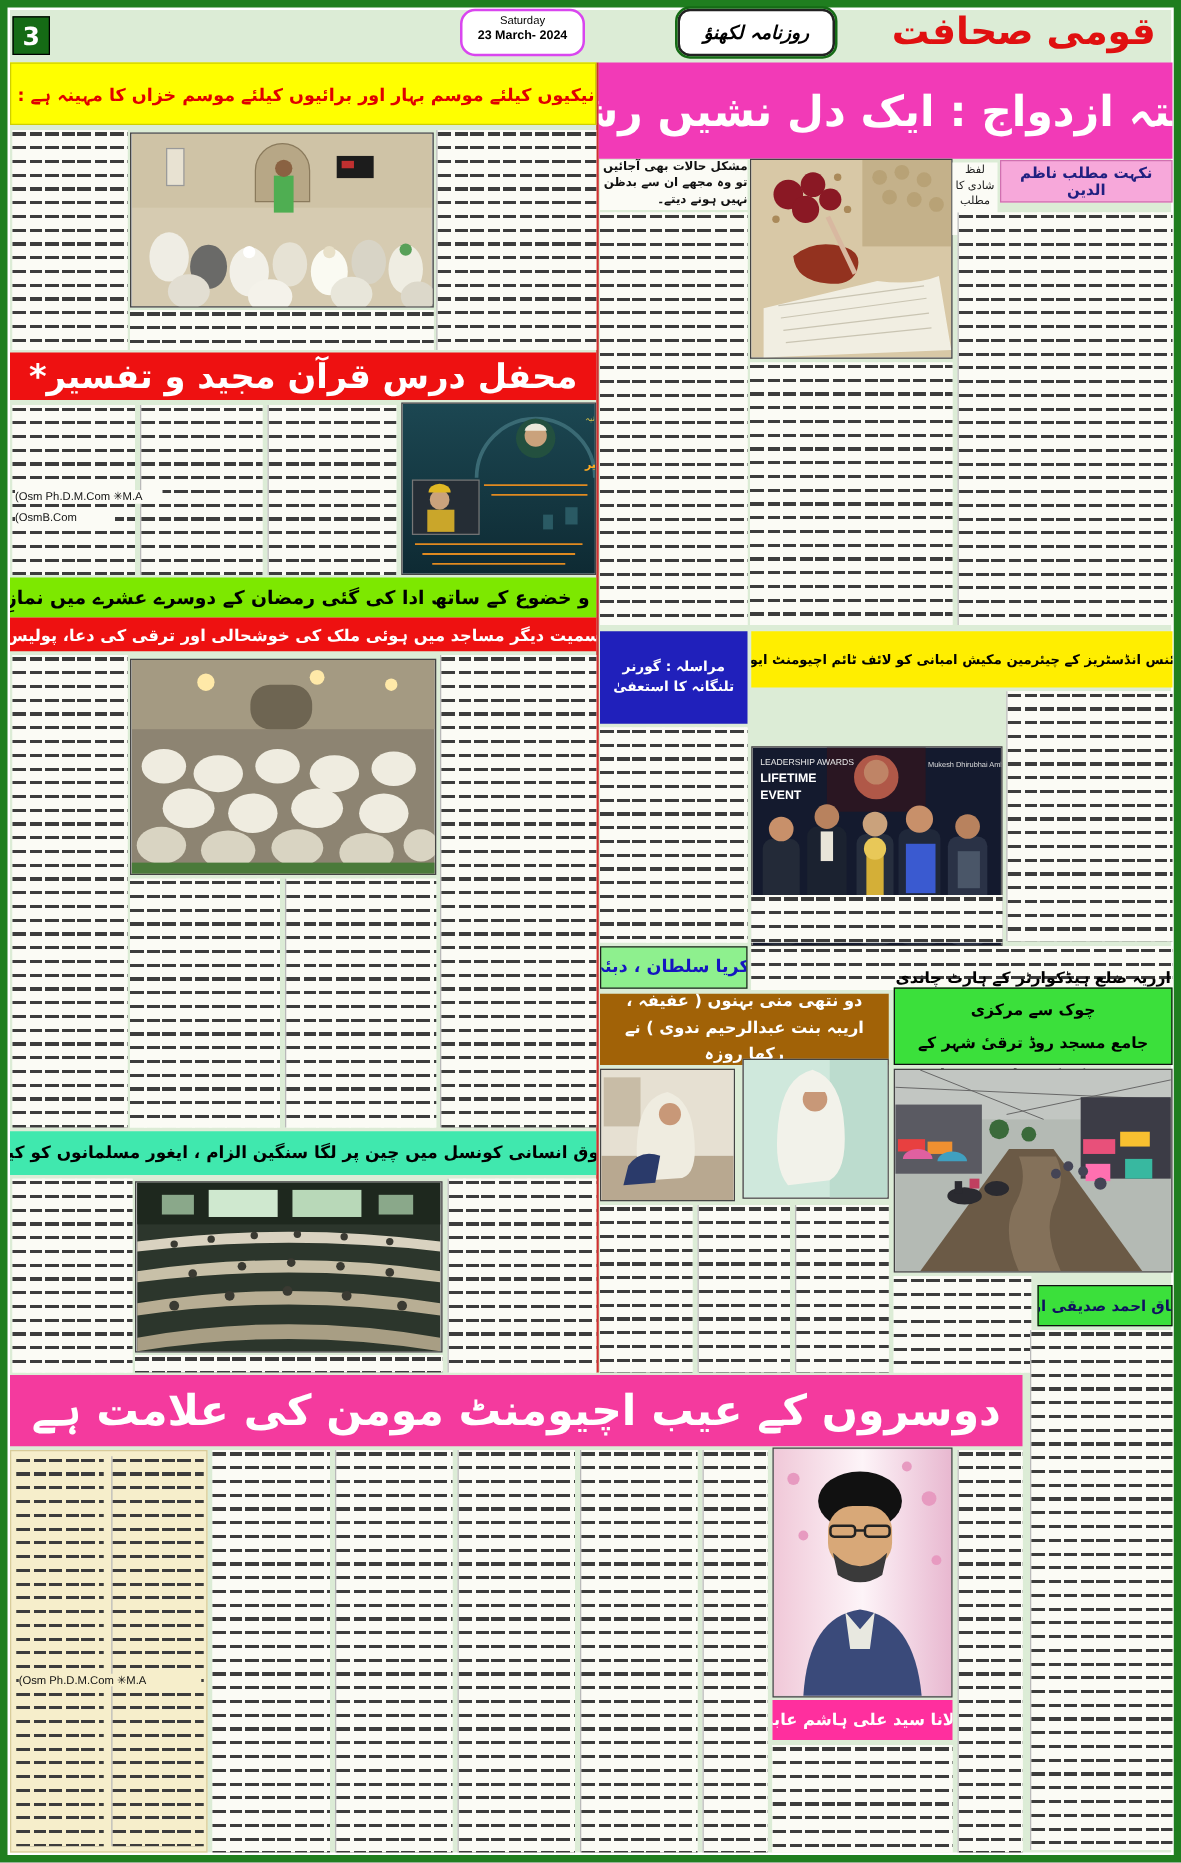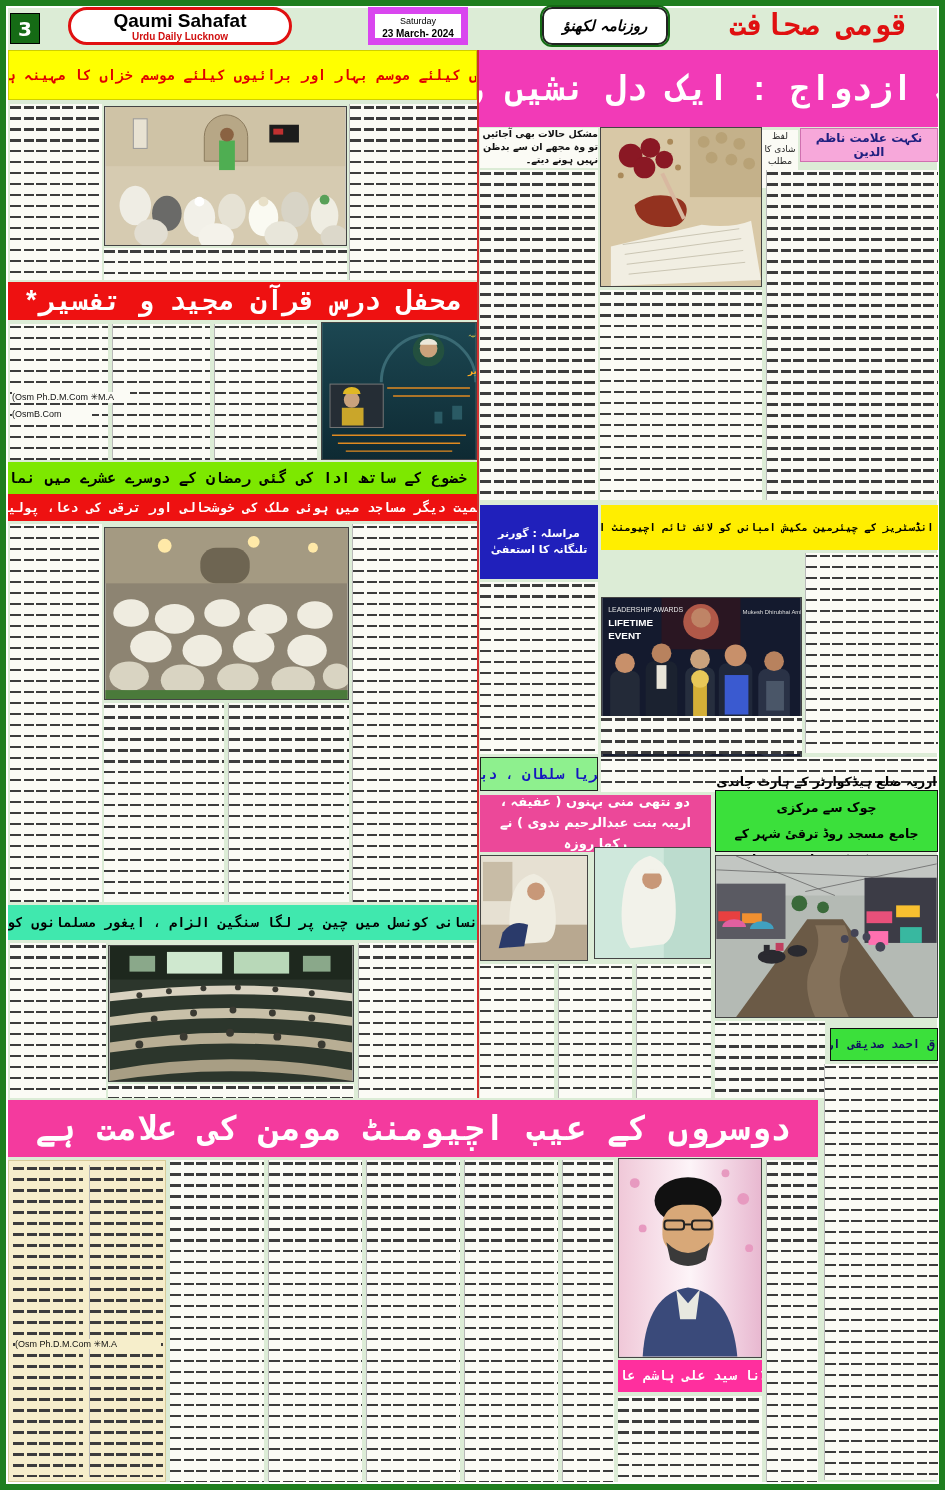--- a/index.html
+++ b/index.html
@@ -3,46 +3,42 @@
 <meta charset="utf-8">
 <style>
   html,body{margin:0;padding:0;background:#888;}
   #page{position:relative;width:945px;height:1490px;background:#dcecd6;
         box-shadow:inset 0 0 0 6px #1f7e1f, inset 0 0 0 8px #ffffff;
         font-family:"DejaVu Sans",sans-serif;overflow:hidden;}
   .abs{position:absolute;box-sizing:border-box;}
   .urdu{direction:rtl;unicode-bidi:isolate;}
   .ctr{display:flex;align-items:center;justify-content:center;text-align:center;}
   .bold{font-weight:bold;}
-  .nowrap{white-space:nowrap;overflow:hidden;font-family:Liberation Mono, monospace;}
+  .nowrap{white-space:nowrap;overflow:hidden;}
   
   .tx{--bg:#fbfbf5;background-color:var(--bg);
       background-image:
         repeating-linear-gradient(90deg, transparent 0 11px, var(--bg) 11px 14px, transparent 14px 24px, var(--bg) 24px 26px),
         repeating-linear-gradient(180deg, var(--bg) 0 2px, #3c3c3c 2px 4.5px, var(--bg) 4.5px 11px);}
   .tx.cream{--bg:#f6eecb;}
   .vline{border-left:1px solid #b9b9b9;}
   .photo{border:1px solid #444;background:#ccc;}
   .banner{display:flex;align-items:center;justify-content:center;text-align:center;font-weight:bold;}
   svg{display:block;}
   .smalltext{font-size:9px;color:#111;background:#fbfbf5;line-height:1.25;}
 </style>
 </head>
 <body>
 
 <div id="page">
 
   <div class="abs ctr" style="left:10px;top:13px;width:30px;height:31px;background:#156b15;border:1px solid #000;color:#fff;font-weight:bold;font-size:20px;">3</div>
 
-  <div class="abs" style="left:68px;top:7px;width:224px;height:38px;background:#fff;border:3px solid #e01010;border-radius:19px;text-align:center;">
-    <div style="font-weight:bold;font-size:19px;line-height:21px;color:#000;font-family:'Liberation Sans',sans-serif;">Qaumi Sahafat</div>
-    <div style="font-weight:bold;font-size:10px;color:#d01010;font-family:'Liberation Sans',sans-serif;">Urdu Daily Lucknow</div>
-  </div>
-
-  <div class="abs" style="left:368px;top:7px;width:100px;height:38px;background:#fff;border:7px solid #d946ef;border-radius:0;text-align:center;">
+
+  <div class="abs" style="left:368px;top:7px;width:100px;height:38px;background:#fff;border:2px solid #d946ef;border-radius:12px;text-align:center;">
     <div style="font-size:9px;line-height:14px;color:#000;font-family:'Liberation Sans',sans-serif;">Saturday</div>
     <div style="font-size:10px;font-weight:bold;color:#000;font-family:'Liberation Sans',sans-serif;">23 March- 2024</div>
   </div>
 
   <div class="abs ctr urdu" style="left:542px;top:7px;width:126px;height:38px;background:#fff;border:2px solid #222;outline:2px solid #156b15;border-radius:10px;font-size:15px;font-weight:bold;font-style:italic;color:#000;">روزنامہ لکھنؤ</div>
 
   <div class="abs ctr urdu nowrap" style="left:700px;top:4px;width:238px;height:42px;color:#e01010;font-weight:bold;font-size:30px;">قومی صحافت</div>
 
   <div class="abs" style="left:477px;top:50px;width:2px;height:1048px;background:#d03030;"></div>
 
@@ -228,21 +224,21 @@
       <path d="M10 120 l92 -22 q30 4 50 -4 l10 60 l-152 6 z" fill="#f1eee2"></path>
       <g stroke="#c9c4b2" stroke-width="1">
           <line x1="22" y1="118" x2="140" y2="102"></line>
           <line x1="24" y1="128" x2="142" y2="112"></line>
           <line x1="26" y1="138" x2="144" y2="124"></line>
           <line x1="28" y1="148" x2="146" y2="136"></line>
         </g>
     </svg>
   </div>
 
-  <div class="abs ctr urdu" style="left:800px;top:128px;width:138px;height:34px;background:#f7a8da;border:1px solid #d070b0;color:#202080;font-weight:bold;font-size:12px;">نکہت علامت ناظم الدین</div>
+  <div class="abs ctr urdu" style="left:800px;top:128px;width:138px;height:34px;background:#f7a8da;border:1px solid #d070b0;color:#202080;font-weight:bold;font-size:12px;">نکہت مطلب ناظم الدین</div>
   <div class="abs urdu" style="left:762px;top:130px;width:36px;height:58px;font-size:9px;line-height:1.4;color:#222;background:#fbfbf5;text-align:center;">لفظ شادی کا مطلب ہی خوشی</div>
 
   <div class="abs tx" style="left:600px;top:290px;width:162px;height:210px;"></div>
   <div class="abs tx vline" style="left:766px;top:170px;width:172px;height:330px;"></div>
 
   <div class="abs ctr urdu bold" style="left:480px;top:505px;width:118px;height:74px;background:#2020bb;color:#fff;font-size:11px;line-height:1.5;">مراسلہ : گورنر تلنگانہ کا استعفیٰ</div>
   <div class="abs banner urdu nowrap" style="left:601px;top:505px;width:337px;height:45px;background:#ffee00;color:#000;font-size:10.5px;">ریلائنس انڈسٹریز کے چیئرمین مکیش امبانی کو لائف ٹائم اچیومنٹ ایوارڈ'</div>
 
   <div class="abs photo" style="left:601px;top:553px;width:201px;height:160px;margin-top:44px;">
     <svg viewBox="0 0 201 160" width="199" height="158">
@@ -274,21 +270,21 @@
     </svg>
   </div>
 
   <div class="abs tx" style="left:480px;top:582px;width:118px;height:172px;"></div>
   <div class="abs tx vline" style="left:805px;top:553px;width:133px;height:200px;"></div>
   <div class="abs tx" style="left:601px;top:716px;width:201px;height:38px;"></div>
 
   <div class="abs ctr urdu nowrap" style="left:480px;top:757px;width:118px;height:34px;background:#8ef08e;border:1px solid #222;color:#1515c0;font-weight:bold;font-size:14px;">زکریا سلطان ، دبئی</div>
   <div class="abs tx" style="left:601px;top:757px;width:337px;height:35px;"></div>
 
-  <div class="abs ctr urdu bold" style="left:480px;top:795px;width:231px;height:57px;background:#ec4899;color:#fff;font-size:13px;line-height:1.6;padding:16px 4px;">دو نتھی منی بہنوں ( عفیفہ ، اریبہ بنت عبدالرحیم ندوی ) نے رکھا روزہ</div>
+  <div class="abs ctr urdu bold" style="left:480px;top:795px;width:231px;height:57px;background:#a16207;color:#fff;font-size:13px;line-height:1.6;padding:16px 4px;">دو نتھی منی بہنوں ( عفیفہ ، اریبہ بنت عبدالرحیم ندوی ) نے رکھا روزہ</div>
 
   <div class="abs photo" style="left:480px;top:855px;width:108px;height:106px;">
     <svg viewBox="0 0 108 106" width="106" height="104">
       <rect width="108" height="106" fill="#e6e0d2"></rect>
       <rect y="70" width="108" height="36" fill="#b8a890"></rect>
       <rect x="2" y="6" width="30" height="40" fill="#c8bca6"></rect>
       <path d="M54 18 q20 6 22 40 q2 26 -10 30 l-30 2 q-10 -10 -6 -40 q4 -28 24 -32z" fill="#efece0"></path>
       <circle cx="56" cy="36" r="9" fill="#c89878"></circle>
       <path d="M22 78 q10 -14 26 -8 l-4 22 l-26 2 z" fill="#2a3a6a"></path>
     </svg>

